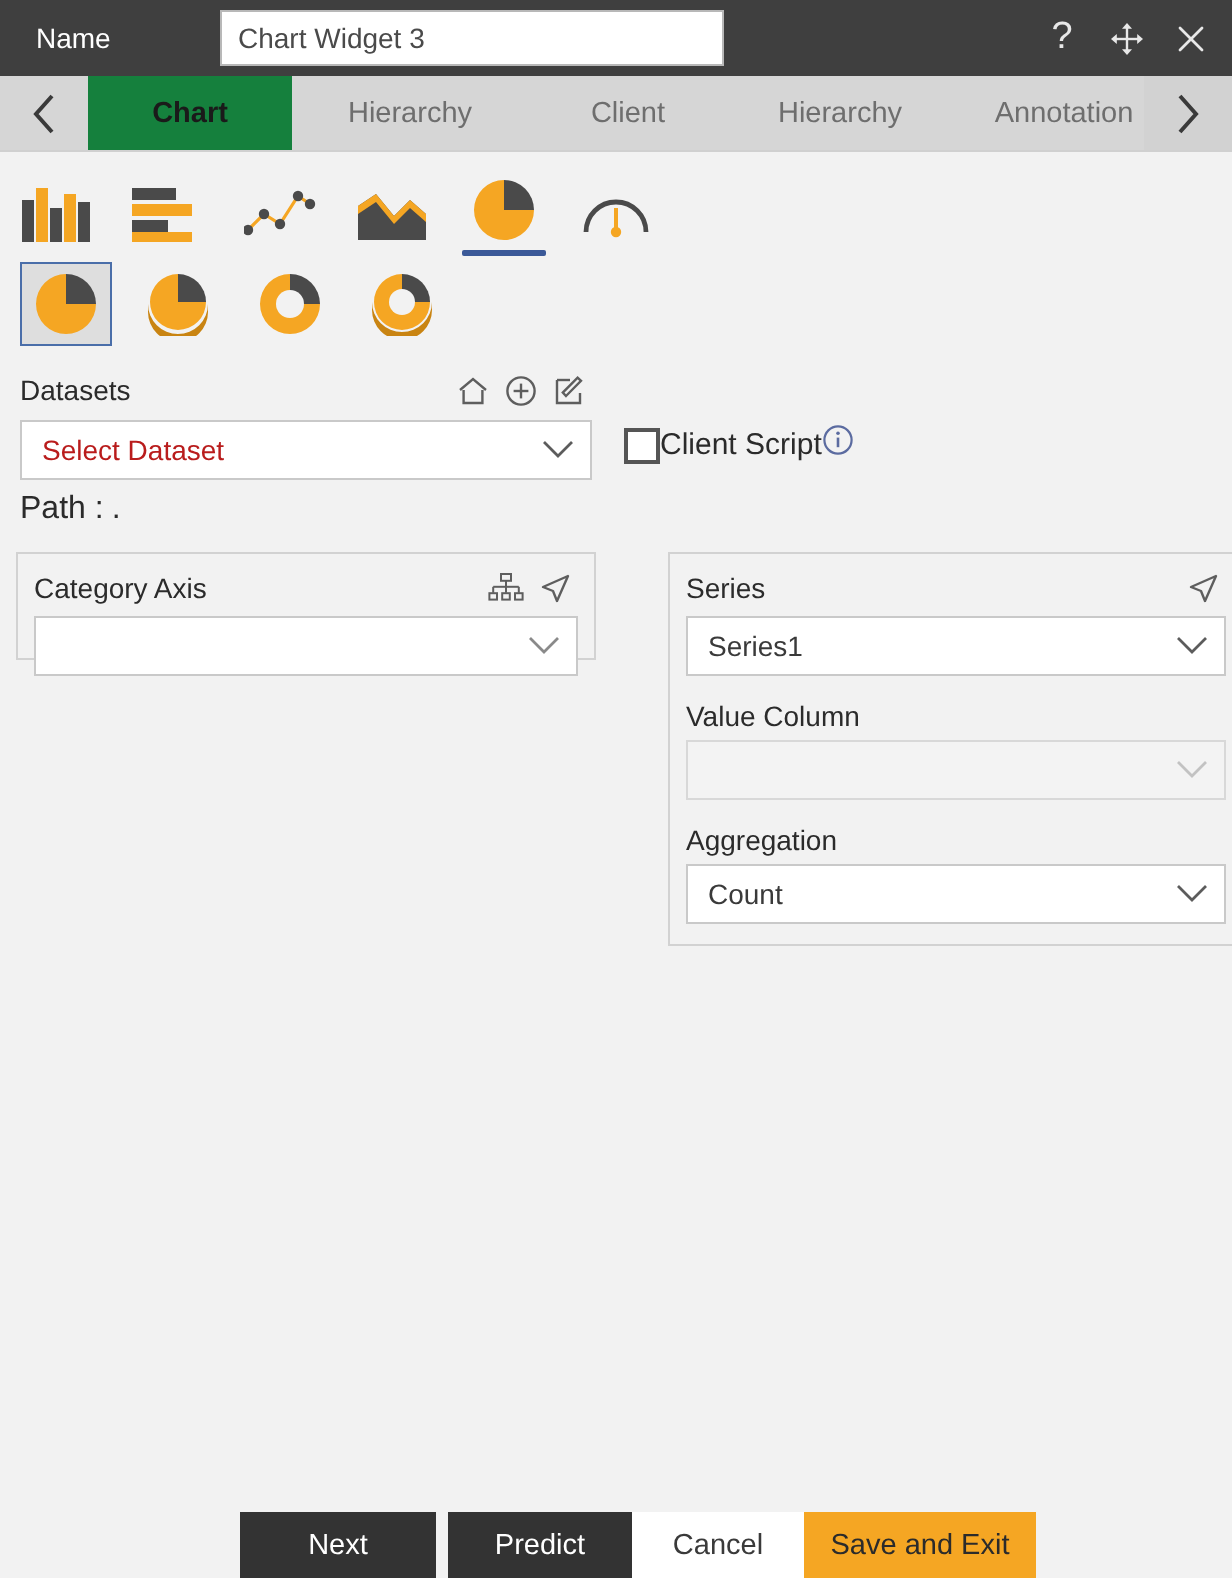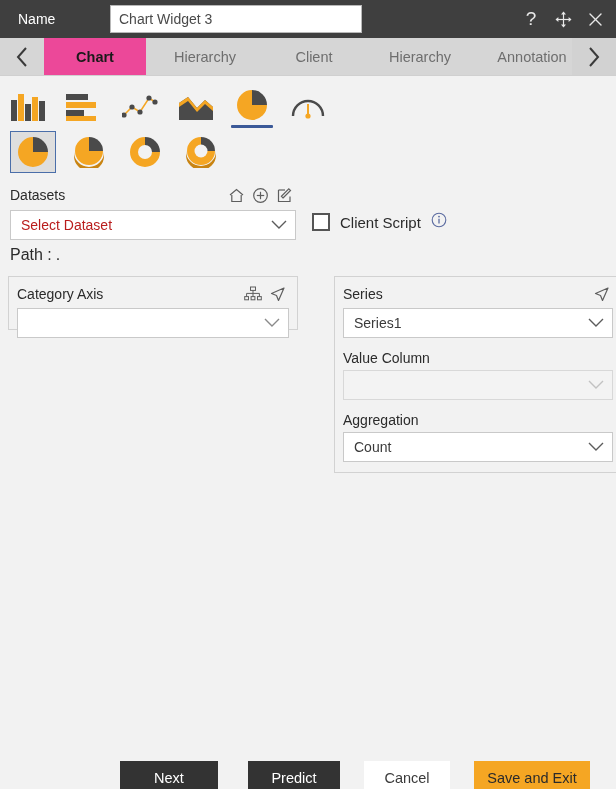--- a/index.html
+++ b/index.html
@@ -88,21 +88,21 @@
     white-space: nowrap;
     cursor: pointer;
     flex: none;
   }
   .tab.w-chart      { width: 102px; }
   .tab.w-formatting { width: 118px; }
   .tab.w-events     { width: 100px; }
   .tab.w-hierarchy  { width: 112px; }
   .tab.w-annotation { width: 112px; }
   .tab.active {
-    background: #ec4899;
+    background: #15803d;
     color: #1a1a1a;
     font-weight: bold;
   }
 
   
   .icon-rows { background: #f2f2f2; padding: 6px 0 2px 0; }
   .icon-row { display: flex; align-items: flex-end; height: 46px; }
   .icon-row.second { height: 48px; align-items: center; }
   .type-cell {
     width: 56px; flex: none;
@@ -173,21 +173,21 @@
     margin: 6px 0 0 10px;
     font-size: 16px;
     color: #2b2b2b;
     display: flex; gap: 4px;
   }
   .path-val { color: #2b2b2b; }
 
   .client-script {
     position: absolute;
     left: 312px; top: 28px;
-    display: flex; align-items: center; gap: 10px;
+    display: flex; align-items: center; 
     cursor: pointer;
     justify-content: flex-end;
   }
   .cbox {
     width: 18px; height: 18px;
     border: 2px solid #555555;
     background: #ffffff;
   }
   .client-script .cs-label { font-size: 15px; color: #2b2b2b; }
 
@@ -211,22 +211,21 @@
     font-size: 14px; color: #2b2b2b;
     margin: 12px 0 4px 0;
   }
 
   
   .footer {
     position: absolute;
     left: 0; bottom: 0;
     width: 520px; height: 23px;
     display: flex;
-    align-items: center;
-    gap: 24px;
+    align-items: flex-end;
   }
   .btn {
     height: 33px;
     display: flex; align-items: center; justify-content: center;
     font-size: 14.5px;
     cursor: pointer;
     flex: none;
     font-family: "Liberation Sans", sans-serif;
   }
   .btn.dark  { background: #333333; color: #ffffff; }

